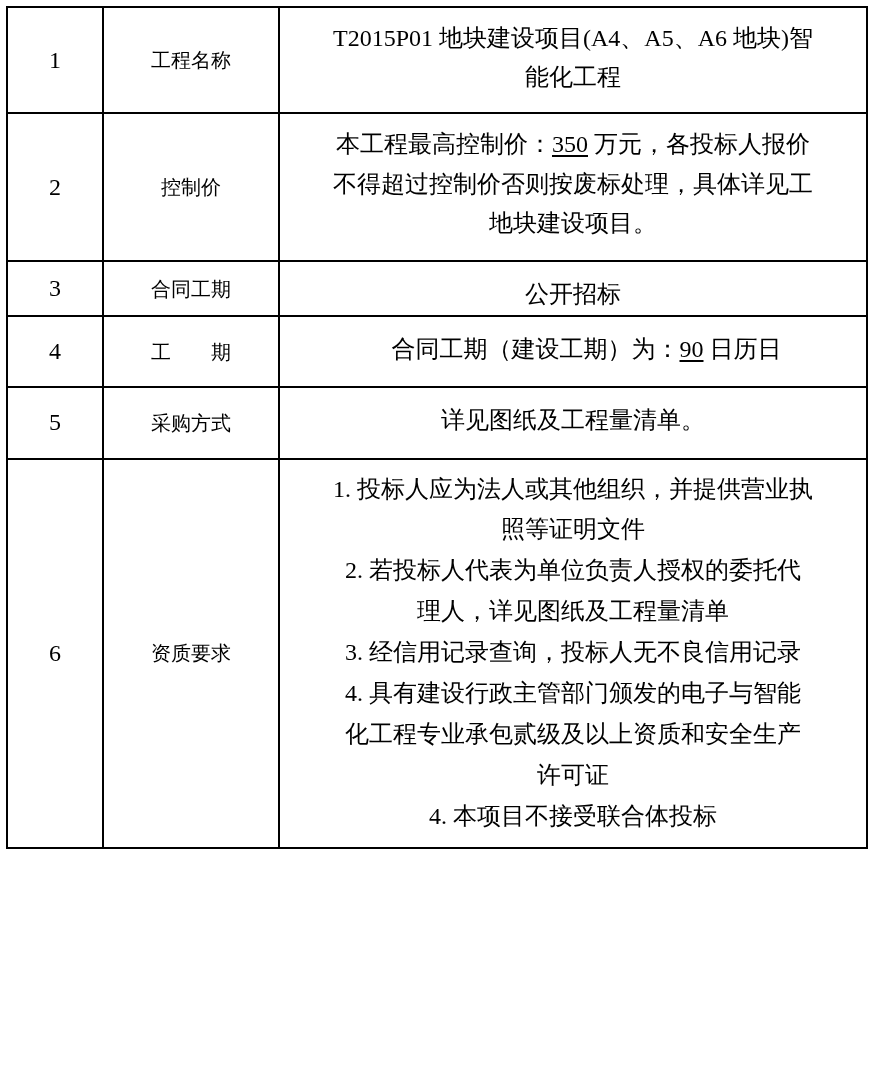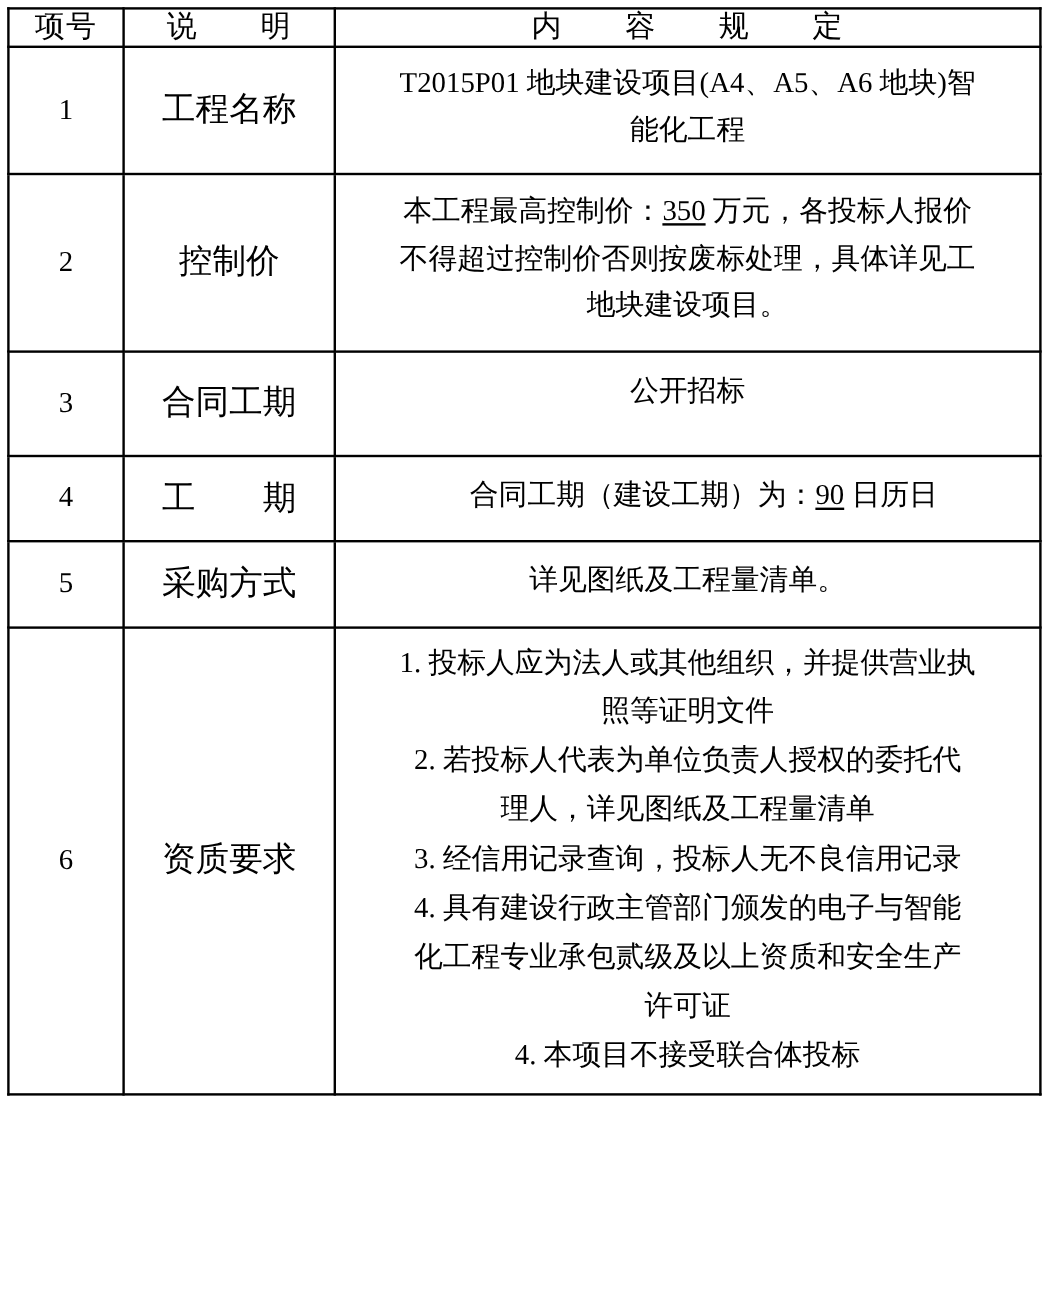--- a/index.html
+++ b/index.html
@@ -43,21 +43,21 @@
     line-height: 1.2;
   }
 
   .num-cell {
     text-align: center;
     font-size: 24px;
     font-family: "Liberation Serif", "DejaVu Serif", serif;
   }
   .desc-cell {
     text-align: center;
-    font-size: 28px;
+    font-size: 20px;
     line-height: 1.3;
   }
 
   .content-cell {
     font-size: 24px;
     line-height: 1.55;
     padding: 10px 10px 12px 12px;
     text-align: center;
   }
   .content-cell p {
@@ -66,41 +66,36 @@
   .u {
     text-decoration: underline;
     text-underline-offset: 3px;
   }
   .list-line {
     margin: 0;
     padding: 0;
   }
   .r1 .content-cell { padding-top: 12px; padding-bottom: 14px; }
   .r2 .content-cell { padding-top: 12px; padding-bottom: 16px; }
-  .r3 .content-cell { padding-top: 14px; padding-bottom: 32px; }
+  .r3 .content-cell { padding-top: 14px; padding-bottom: 0; }
   .r4 .content-cell { padding-top: 14px; padding-bottom: 16px; padding-left: 27px; }
   .r5 .content-cell { padding-top: 14px; padding-bottom: 16px; }
   .r6 .content-cell { padding-top: 10px; padding-bottom: 10px; line-height: 1.62; }
 </style>
 </head>
 <body>
 
 <div class="page">
   <table class="spec">
     <colgroup>
       <col class="c-no">
       <col class="c-desc">
       <col class="c-content">
     </colgroup>
     <tbody>
-      <tr>
-        <td class="head-cell">项号</td>
-        <td class="head-cell">说　　明</td>
-        <td class="head-cell">内　　容　　规　　定</td>
-      </tr>
 
       <tr class="r1">
         <td class="num-cell">1</td>
         <td class="desc-cell">工程名称</td>
         <td class="content-cell">
           <p class="list-line">T2015P01 地块建设项目(A4、A5、A6 地块)智</p>
           <p class="list-line">能化工程</p>
         </td>
       </tr>
 

